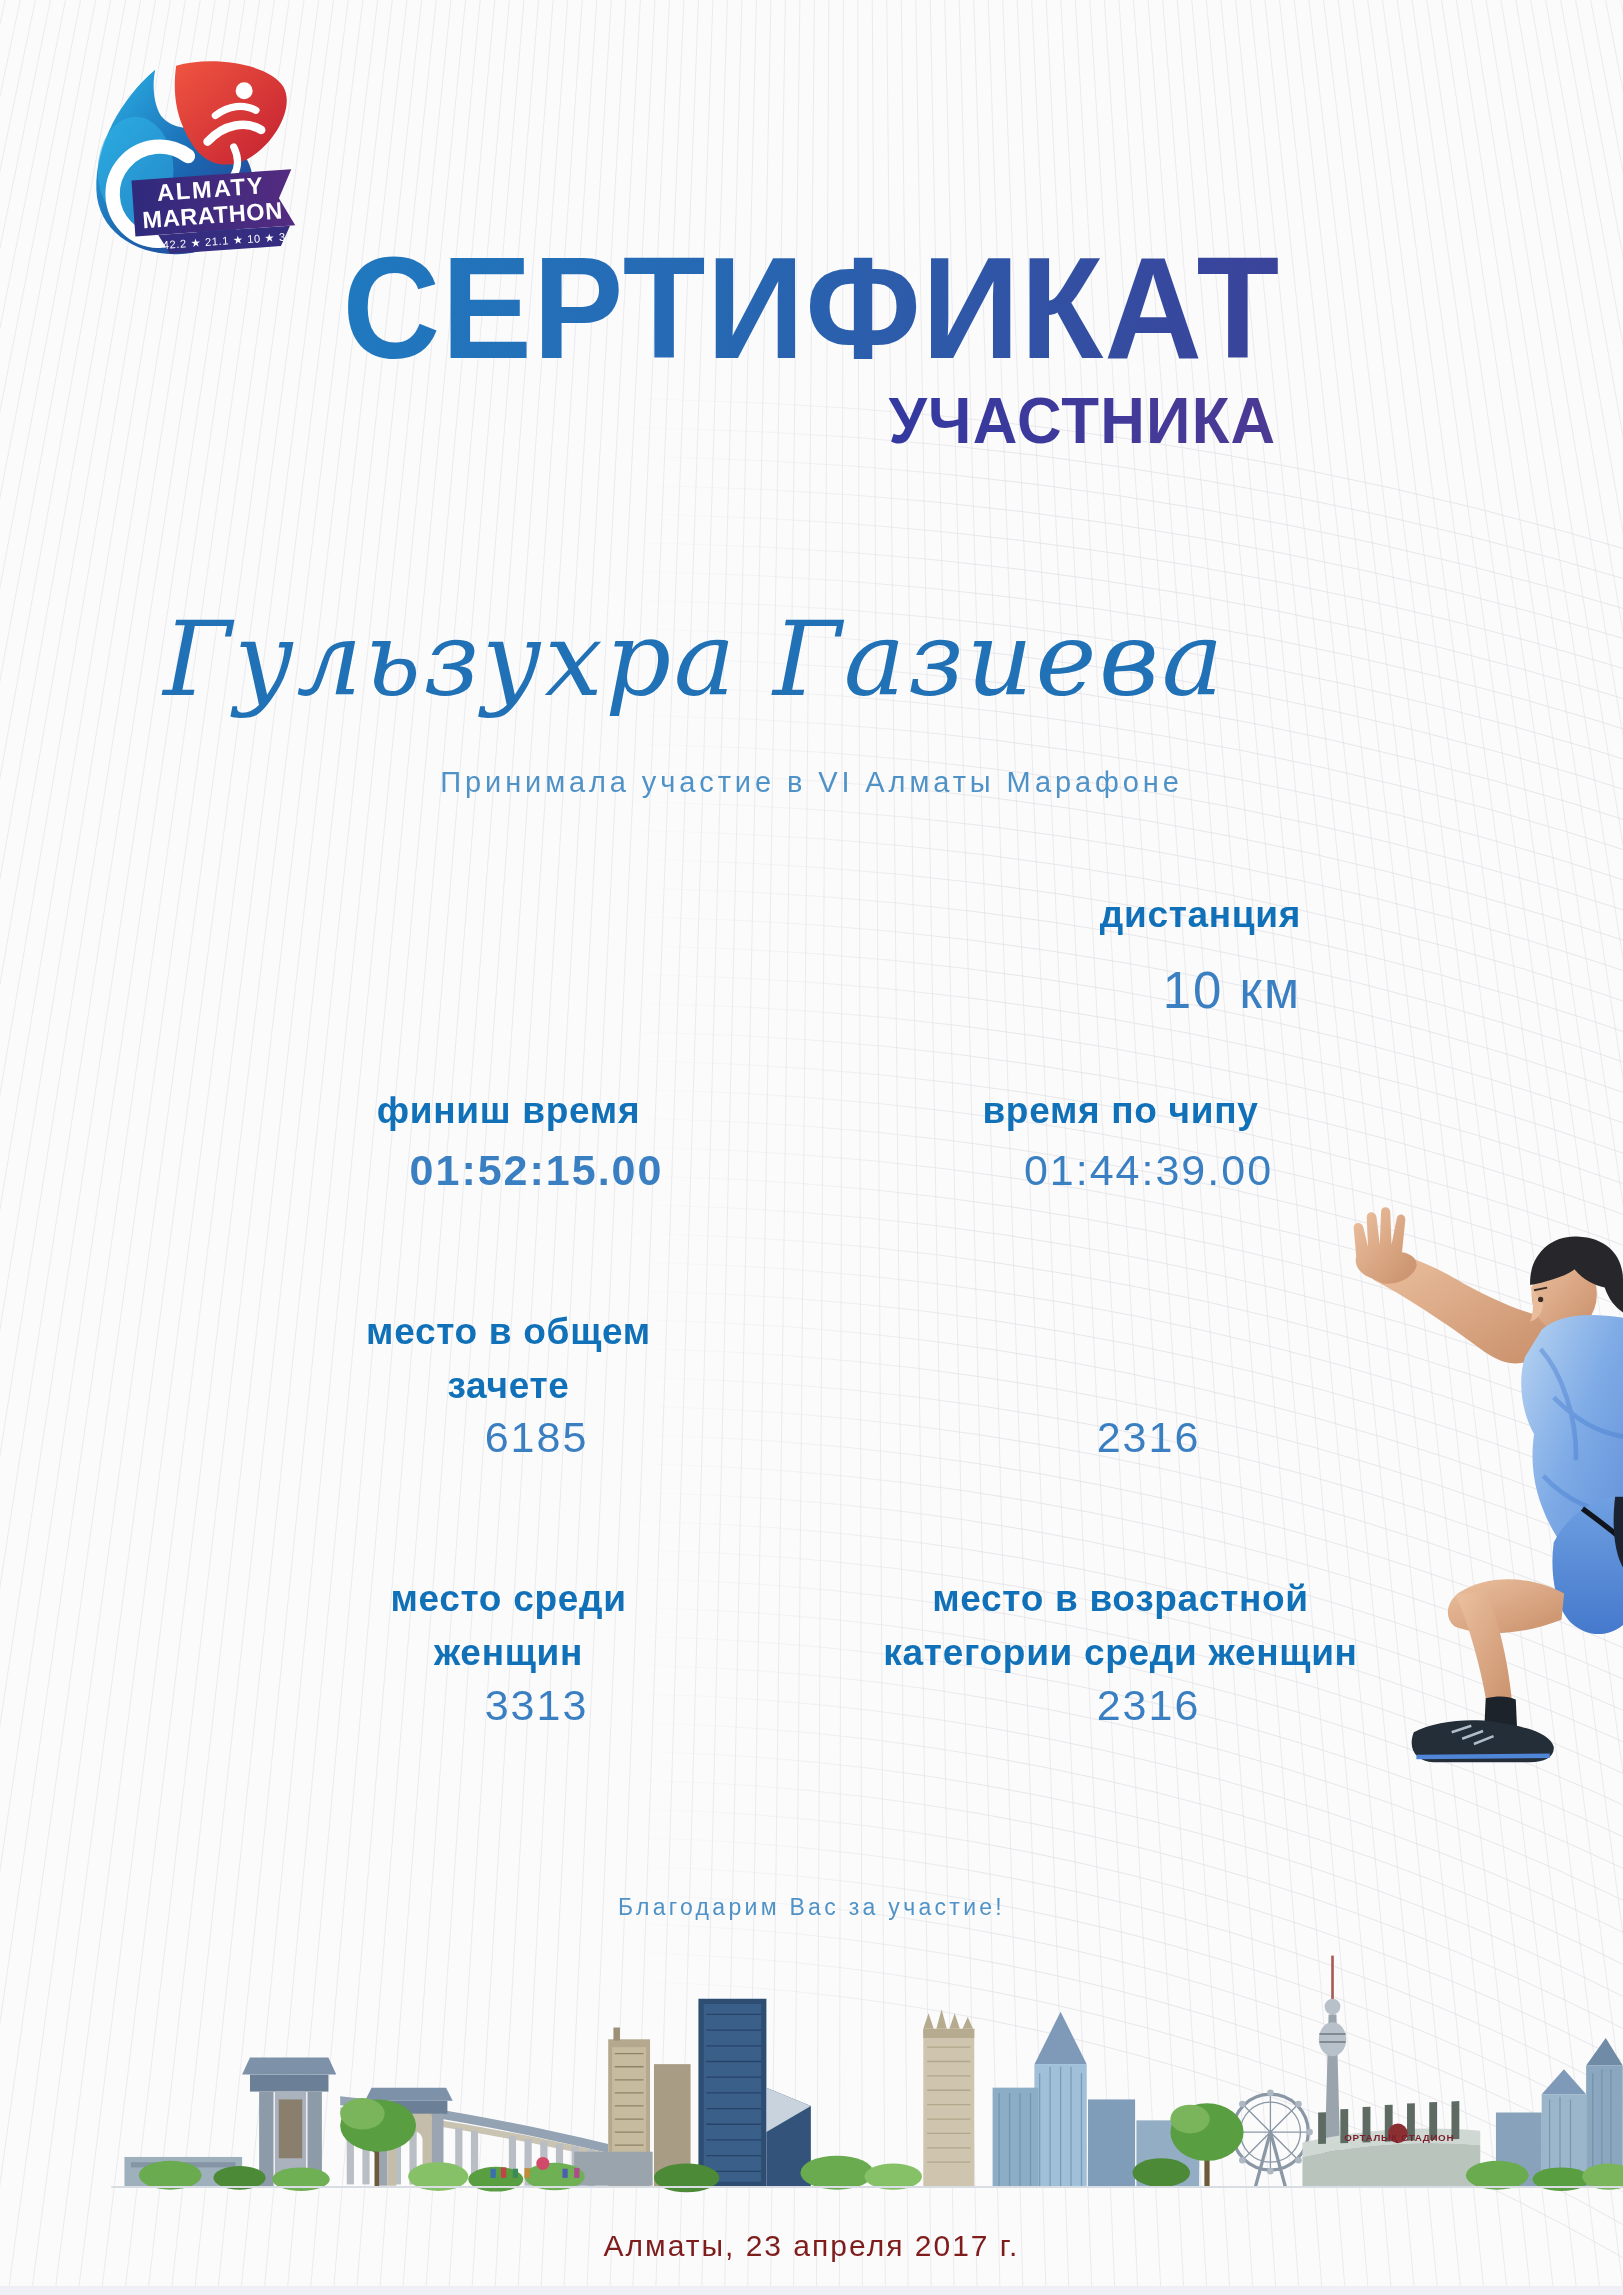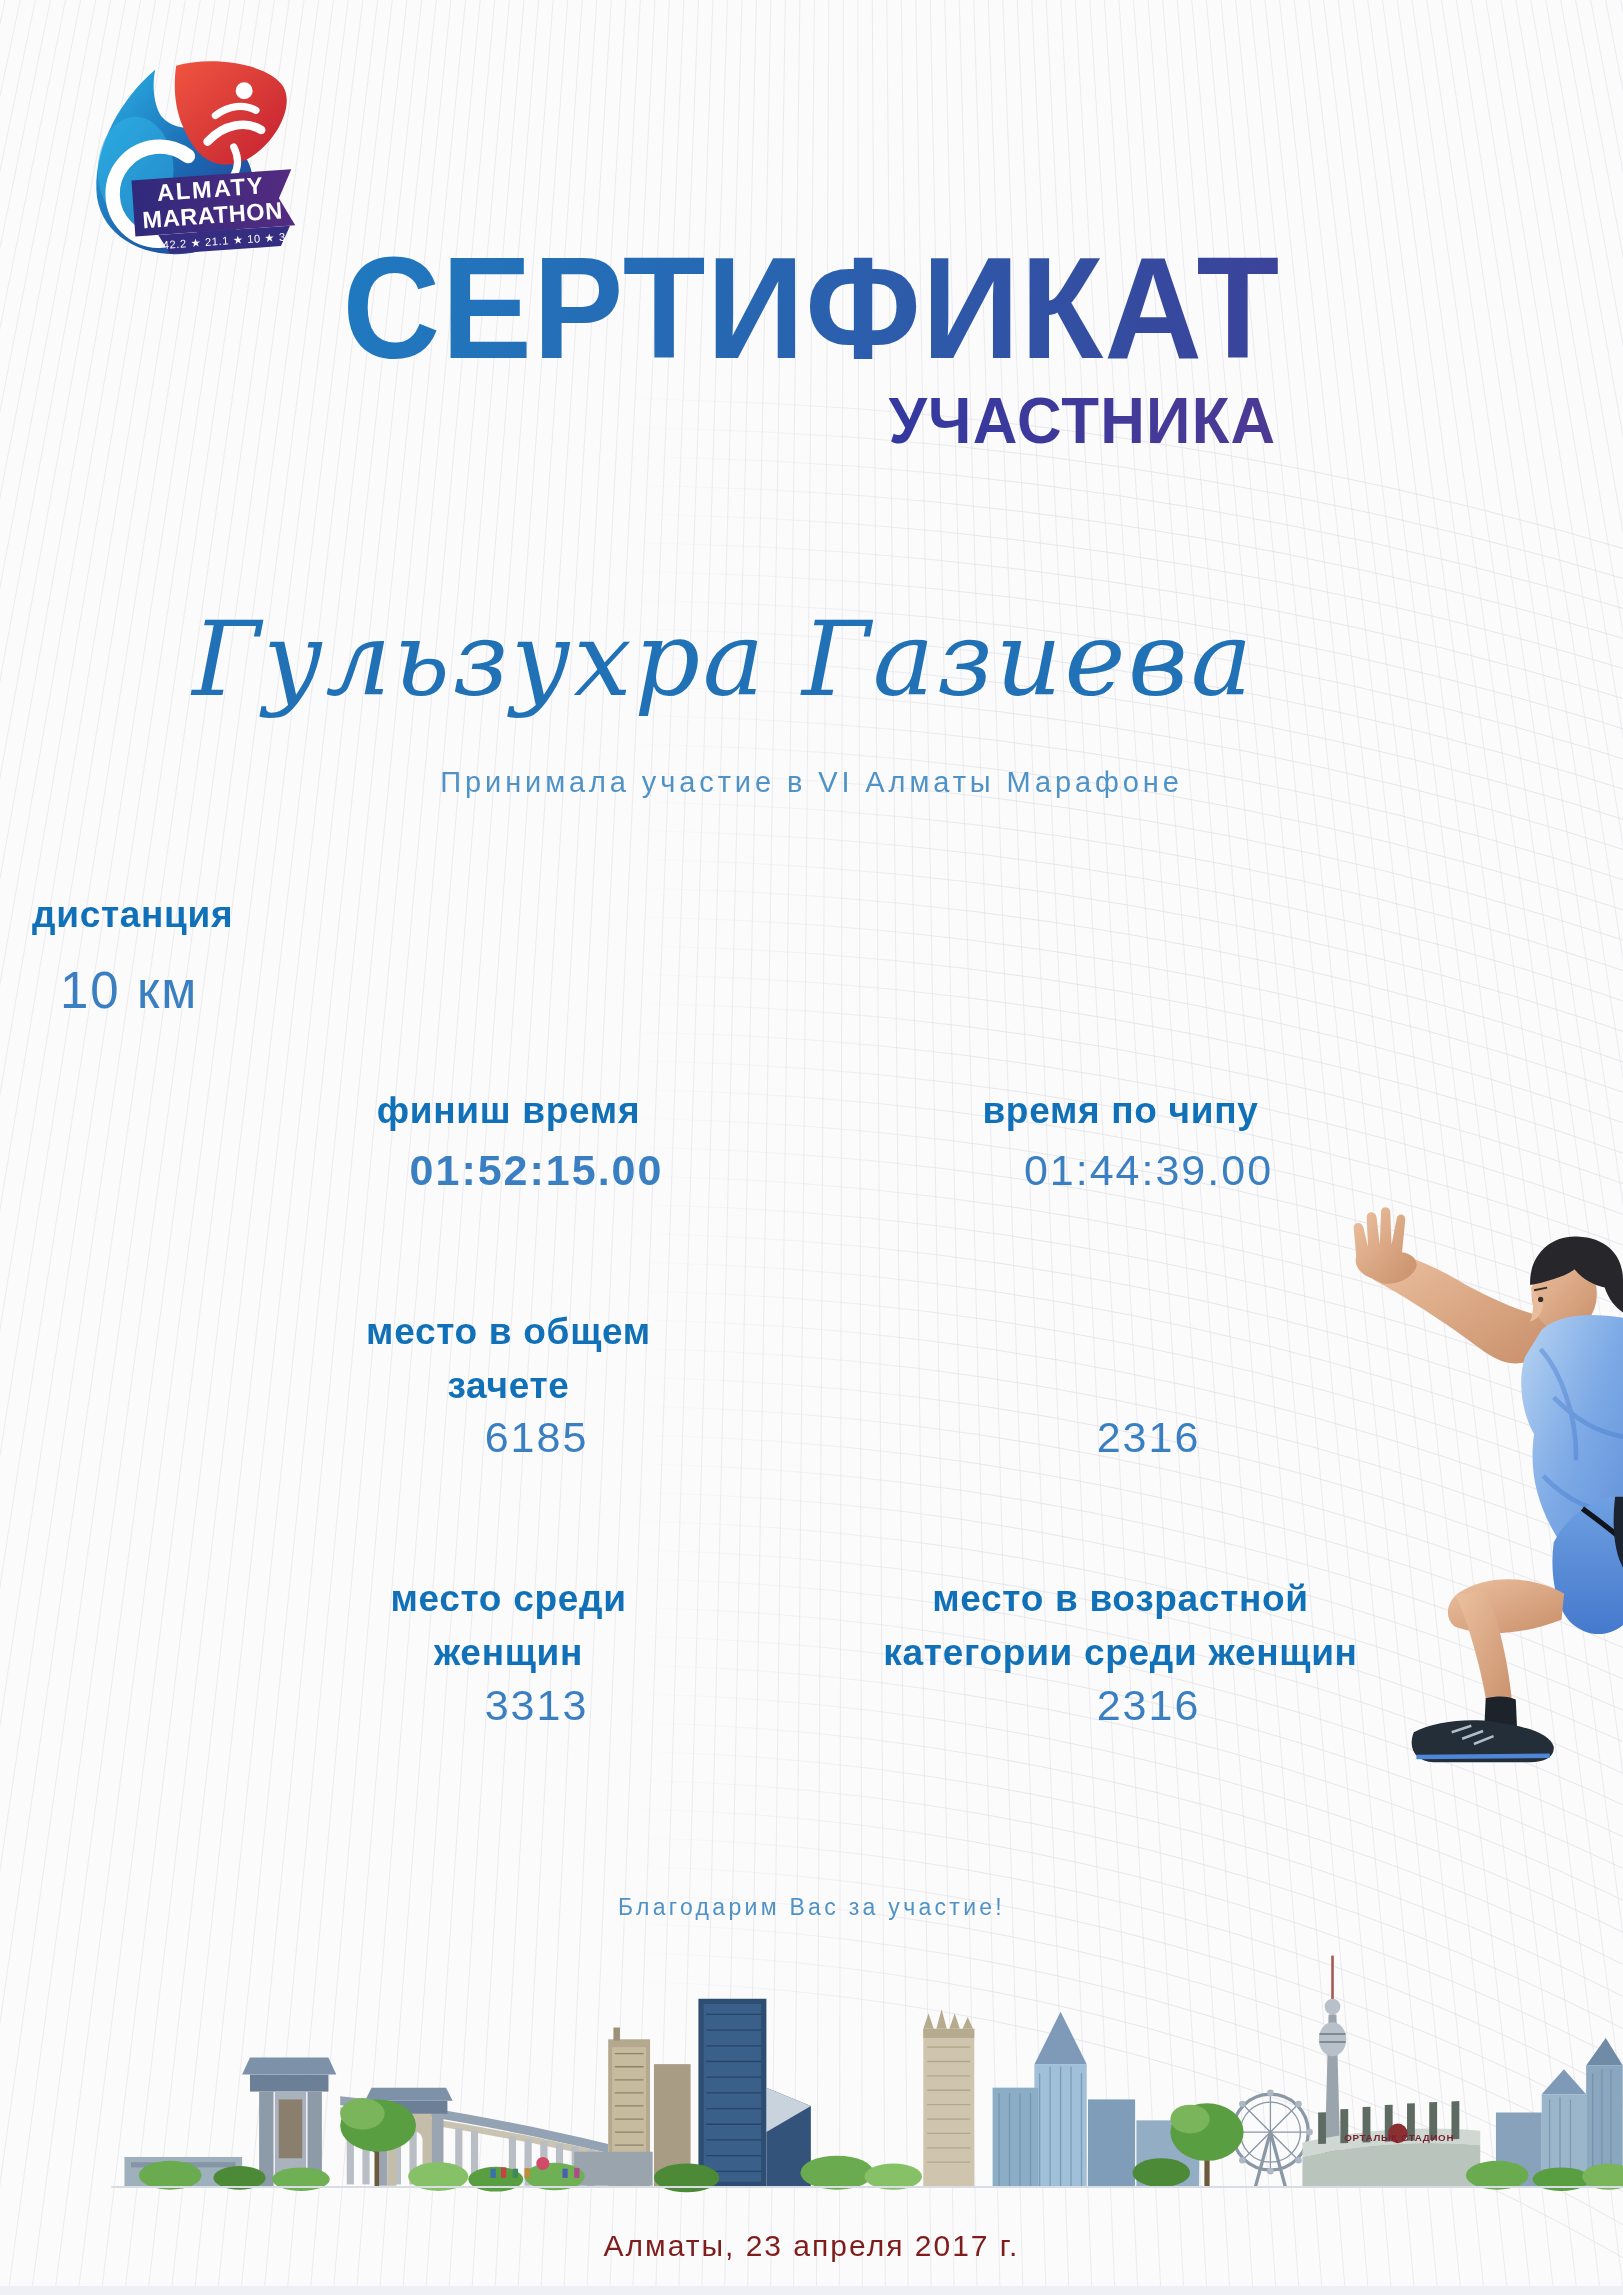--- a/index.html
+++ b/index.html
@@ -36,35 +36,34 @@
     -webkit-background-clip:text;background-clip:text;color:transparent;
     white-space:nowrap;
   }
 
   
   .name{
     left:0;width:1389px;top:603px;text-align:center;
     font-family:"DejaVu Serif", serif;font-style:italic;
     font-size:103px;letter-spacing:2.6px;color:#2071b5;line-height:1.1;
     white-space:nowrap;
-    padding-left:29px;
   }
   .participation{
     left:0;width:1623px;top:766px;text-align:center;
     font-size:29px;letter-spacing:3.9px;color:#4e92c7;
   }
 
   
   .stat-label{
     font-size:37px;font-weight:bold;letter-spacing:0.7px;color:#1171b8;line-height:1.45;
   }
   .stat-value{
     font-size:43px;letter-spacing:2px;color:#3a7fc1;padding-left:28px;
   }
-  .distance-block{left:0;width:1301px;top:888px;text-align:left;margin-left:32px;}
+  .distance-block{left:0;width:1301px;top:888px;text-align:right;}
   .distance-block .stat-value{display:block;margin-top:19.6px;font-size:51px;}
   .col-l{left:149px;width:719px;text-align:center;}
   .col-r{left:761px;width:719px;text-align:center;}
   .w-narrow{max-width:327px;margin:0 auto;}
   .w-narrow2{max-width:301px;margin:0 auto;}
   .w-wide{max-width:523px;margin:0 auto;}
 
   .thanks{
     left:0;width:1623px;top:1894px;text-align:center;
     font-size:23px;letter-spacing:3.3px;color:#4e92c7;

